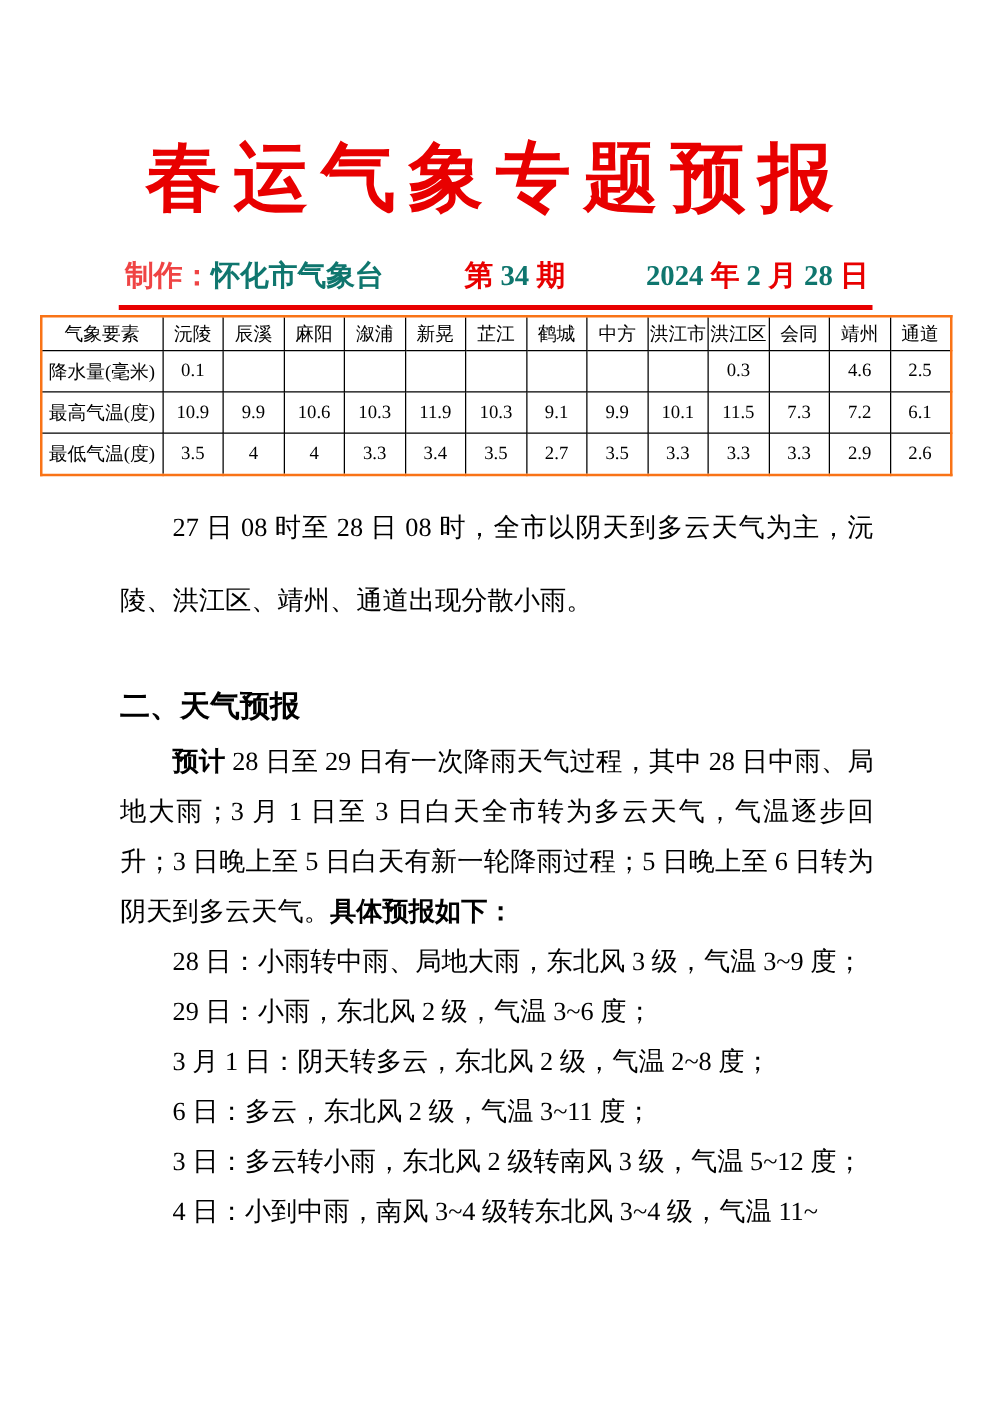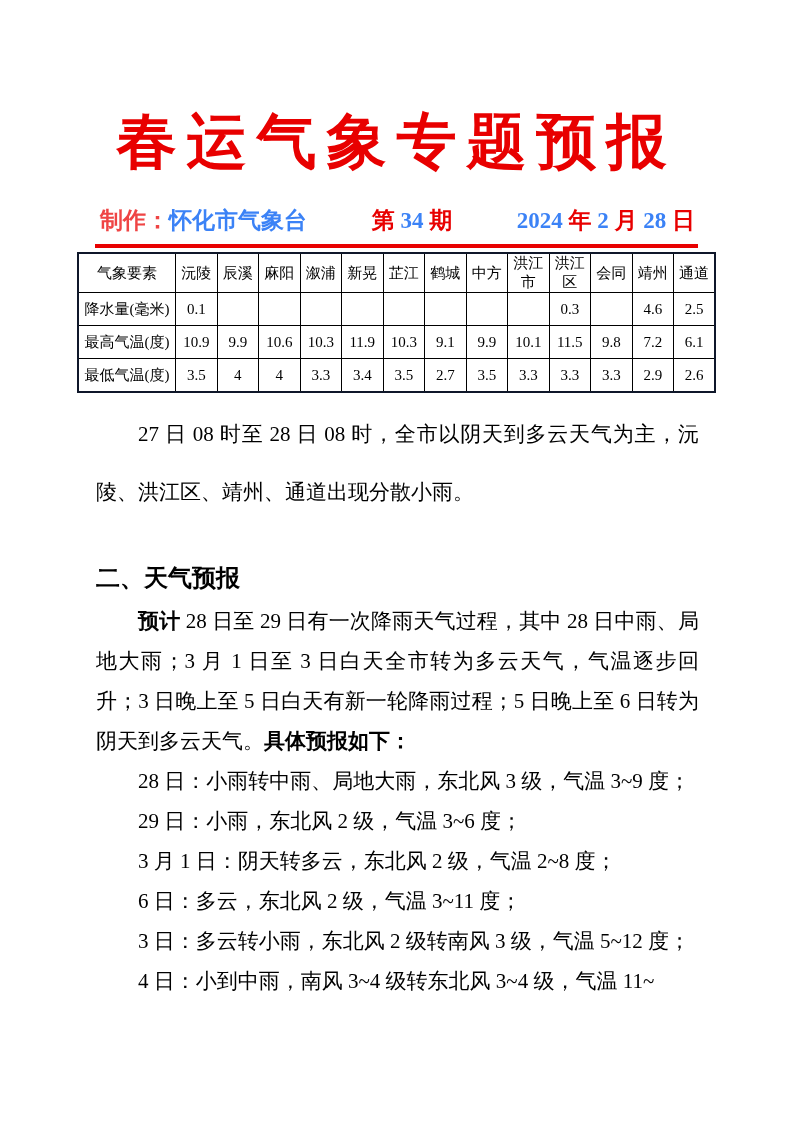--- a/index.html
+++ b/index.html
@@ -26,21 +26,21 @@
   .meta-row {
     margin: 24px 98px 0 100px;
     display: flex;
     justify-content: space-between;
     align-items: baseline;
     font-size: 23px;
     line-height: 30px;
     font-weight: bold;
     white-space: nowrap;
   }
-  .meta-black { color: #3b82f6; }
+  .meta-black { color: #0f766e; }
   .red { color: #e80000; }
   .rule {
     margin: 8px 95px 0 95px;
     height: 4px;
   }
   .section-heading {
     margin: 42px 96px 0 96px;
     font-family: "Liberation Sans", "DejaVu Sans", sans-serif;
     font-weight: bold;
     font-size: 24px;
@@ -49,23 +49,23 @@
   }
   .table-title {
     margin: 10px 0 0 0;
     text-align: center;
     font-weight: bold;
     font-size: 19px;
     line-height: 26px;
   }
   table.weather {
     margin: 4px auto 0 auto;
-    width: 639px;
+    width: 730px;
     border-collapse: collapse;
-    border: 2px solid #0f172a;
+    border: 2px solid #f97316;
     table-layout: fixed;
   }
   table.weather th, table.weather td {
     border: 1px solid #000;
     text-align: center;
     vertical-align: middle;
     font-size: 15px;
     font-weight: normal;
     padding: 0;
     overflow: hidden;
@@ -160,21 +160,21 @@
       <td>10.9</td>
       <td>9.9</td>
       <td>10.6</td>
       <td>10.3</td>
       <td>11.9</td>
       <td>10.3</td>
       <td>9.1</td>
       <td>9.9</td>
       <td>10.1</td>
       <td>11.5</td>
-      <td>9.8</td>
+      <td>7.3</td>
       <td>7.2</td>
       <td>6.1</td>
     </tr>
     <tr>
       <td class="label-col">最低气温(度)</td>
       <td>3.5</td>
       <td>4</td>
       <td>4</td>
       <td>3.3</td>
       <td>3.4</td>

